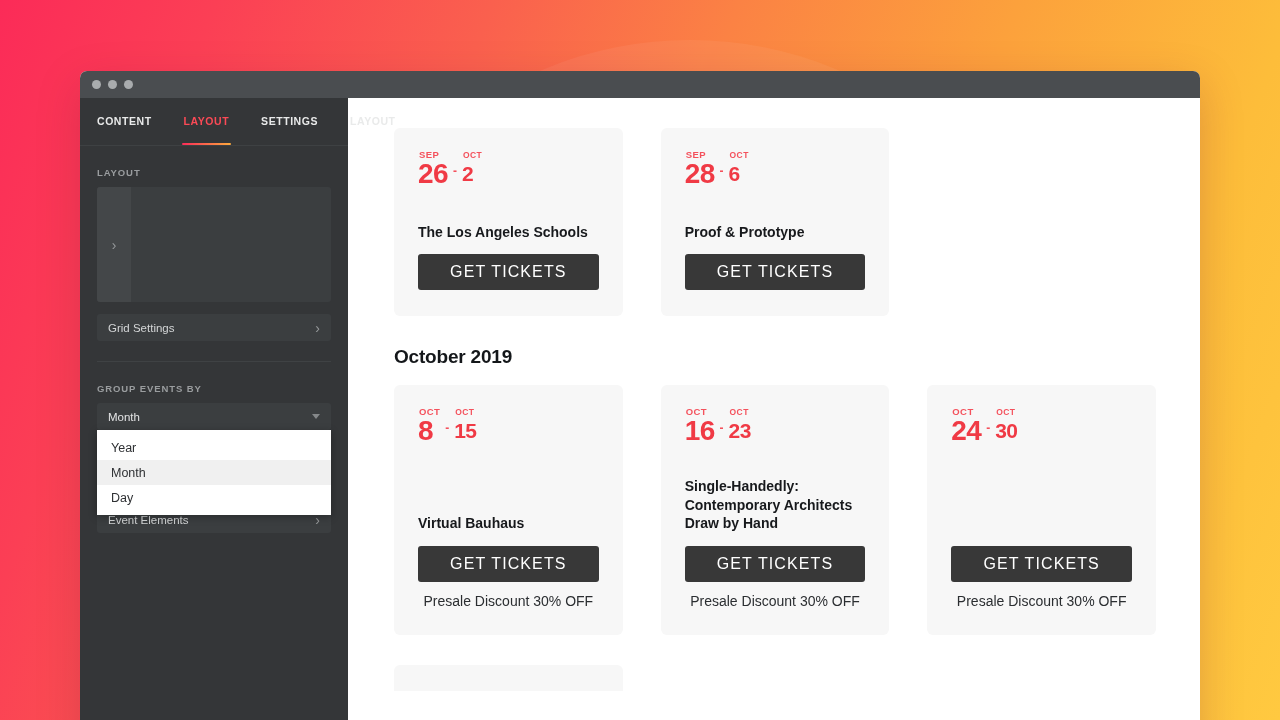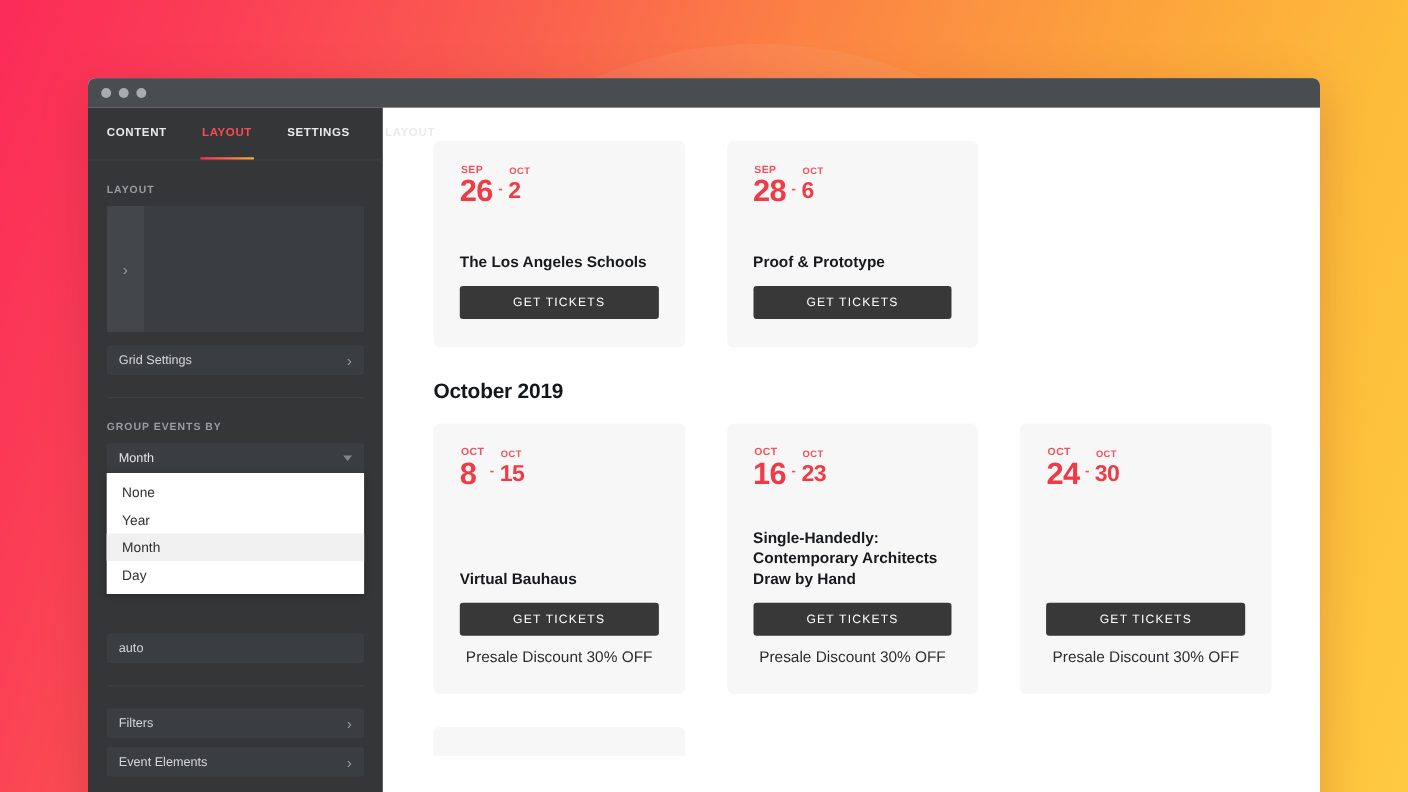--- a/index.html
+++ b/index.html
@@ -294,21 +294,21 @@
   .card-title {
     font-size: 14px;
     font-weight: bold;
     color: #17191c;
     line-height: 1.32;
     margin-bottom: 13px;
   }
   .tickets-btn {
     background: #383838;
     color: #ffffff;
-    font-size: 11px;
+    font-size: 16px;
     letter-spacing: 1.1px;
     text-align: center;
     padding: 9px 0;
     border-radius: 3px;
     border: none;
     width: 100%;
     cursor: pointer;
     font-family: "Liberation Sans", sans-serif;
   }
   .presale {
@@ -371,28 +371,26 @@
         <div class="divider"></div>
 
         <div class="sb-label">GROUP EVENTS BY</div>
 
         <div class="select-wrap">
           <div class="select-box">
             <span class="select-value">Month</span>
             <span class="caret"></span>
           </div>
           <div class="options">
-            <div class="option">None</div>
             <div class="option">Year</div>
             <div class="option highlighted">Month</div>
             <div class="option">Day</div>
           </div>
         </div>
 
-        <input class="sb-input" style="margin-top: 146px;" readonly="" value="auto">
 
         <div class="divider"></div>
 
         <div class="sb-row" style="margin-top:20px;">
           <span class="sb-row-label">Filters</span>
           <span class="chev">›</span>
         </div>
 
         <div class="sb-row" style="margin-top:8px;">
           <span class="sb-row-label">Event Elements</span>

